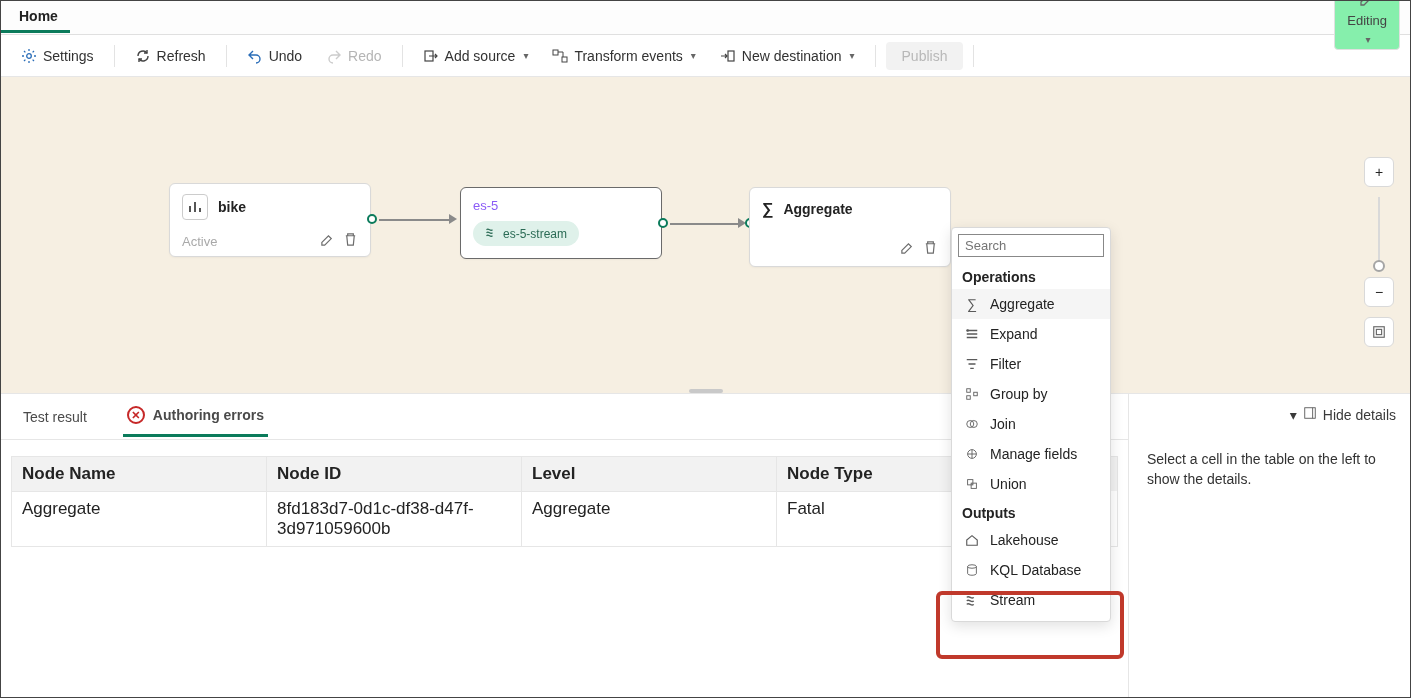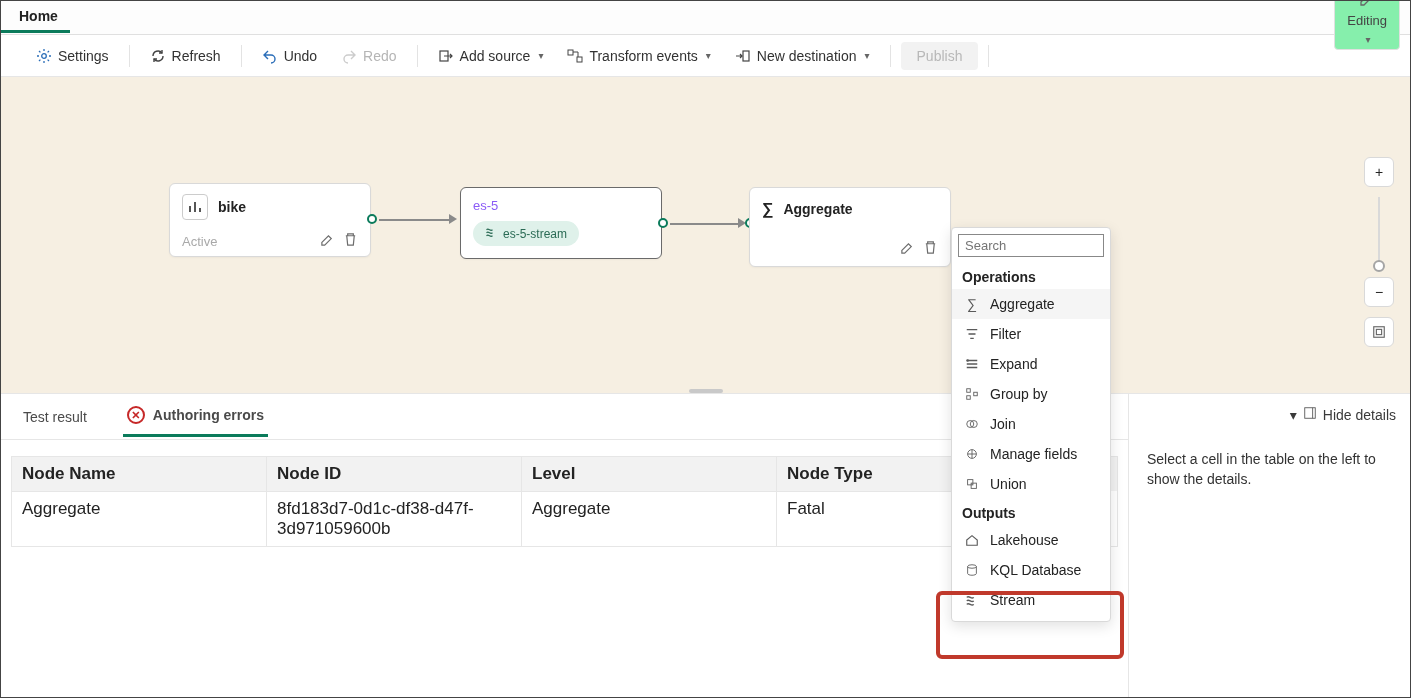--- a/index.html
+++ b/index.html
@@ -5,21 +5,21 @@
   * { box-sizing: border-box; font-family: "Segoe UI", Arial, sans-serif; }
   body { margin: 0; padding: 0; background: #fff; font-size: 14px; color: #232323; }
   .frame { width:1411px; height:698px; border:1px solid #444; position:relative; overflow:hidden; }
 
   
   .titlebar { display:flex; justify-content:space-between; align-items:center; height:34px; border-bottom:1px solid #e0e0e0; background:#fdfdfd; }
   .home-tab { padding:6px 12px 6px 18px; font-weight:600; font-size:14px; border-bottom:3px solid #0b7b5b; color:#222; }
   .editing-btn { margin-right:10px; border:1px solid #e0e0e0; background:#86efac; padding:4px 12px; border-radius:4px; display:flex; align-items:center; gap:6px; font-size:13px; color:#444; cursor:pointer;flex-direction:column; }
 
   
-  .toolbar { display:flex; align-items:center; height:42px; border-bottom:1px solid #e6e6e6; padding-left:25px; gap:4px; background:#fff; }
+  .toolbar { display:flex; align-items:center; height:42px; border-bottom:1px solid #e6e6e6; padding-left:10px; gap:4px; background:#fff; }
   .tbtn { display:flex; align-items:center; gap:6px; padding:6px 10px; font-size:14px; color:#323232; cursor:pointer; border-radius:4px; }
   .tbtn.disabled { color:#b5b5b5; cursor:default; }
   .sep { width:1px; height:22px; background:#e3e3e3; margin:0 6px; }
   .publish { background:#f2f2f2; color:#b8b8b8; padding:6px 16px; border-radius:4px; }
   .icn { display:inline-flex; width:16px; height:16px; }
   .chev { font-size:10px; color:#666; margin-left:2px; }
 
   
   .canvas { position:relative; height:316px; background:#f6efe2; }
   .node { position:absolute; background:#fff; border:1px solid #d9d9d9; border-radius:6px; box-shadow:0 1px 2px rgba(0,0,0,0.04); }
@@ -249,33 +249,33 @@
   <div class="menu">
     <input type="text" placeholder="Search" style="">
     <div class="menu-header">Operations</div>
     <div class="menu-item sel">
         <span class="micn">∑</span>
         <span>Aggregate</span>
       </div>
     <div class="menu-item">
         <span class="micn">
           <svg width="14" height="14" viewBox="0 0 16 16">
-            <path d="M2 3h12M4 8h8M6 13h4" stroke="#5a5a5a" stroke-width="1.5"></path>
-          </svg>
-        </span>
-        <span>Filter</span>
-      </div>
-    <div class="menu-item">
-        <span class="micn">
-          <svg width="14" height="14" viewBox="0 0 16 16">
             <path d="M2 4h12M2 8h12M2 12h12" stroke="#5a5a5a" stroke-width="1.5"></path>
             <circle cx="3" cy="4" r="1.5" fill="#5a5a5a"></circle>
           </svg>
         </span>
         <span>Expand</span>
+      </div>
+    <div class="menu-item">
+        <span class="micn">
+          <svg width="14" height="14" viewBox="0 0 16 16">
+            <path d="M2 3h12M4 8h8M6 13h4" stroke="#5a5a5a" stroke-width="1.5"></path>
+          </svg>
+        </span>
+        <span>Filter</span>
       </div>
     <div class="menu-item">
         <span class="micn">
           <svg width="14" height="14" viewBox="0 0 16 16">
             <rect x="2" y="2" width="4" height="4" fill="none" stroke="#5a5a5a"></rect>
             <rect x="2" y="10" width="4" height="4" fill="none" stroke="#5a5a5a"></rect>
             <rect x="10" y="6" width="4" height="4" fill="none" stroke="#5a5a5a"></rect>
           </svg>
         </span>
         <span>Group by</span>

